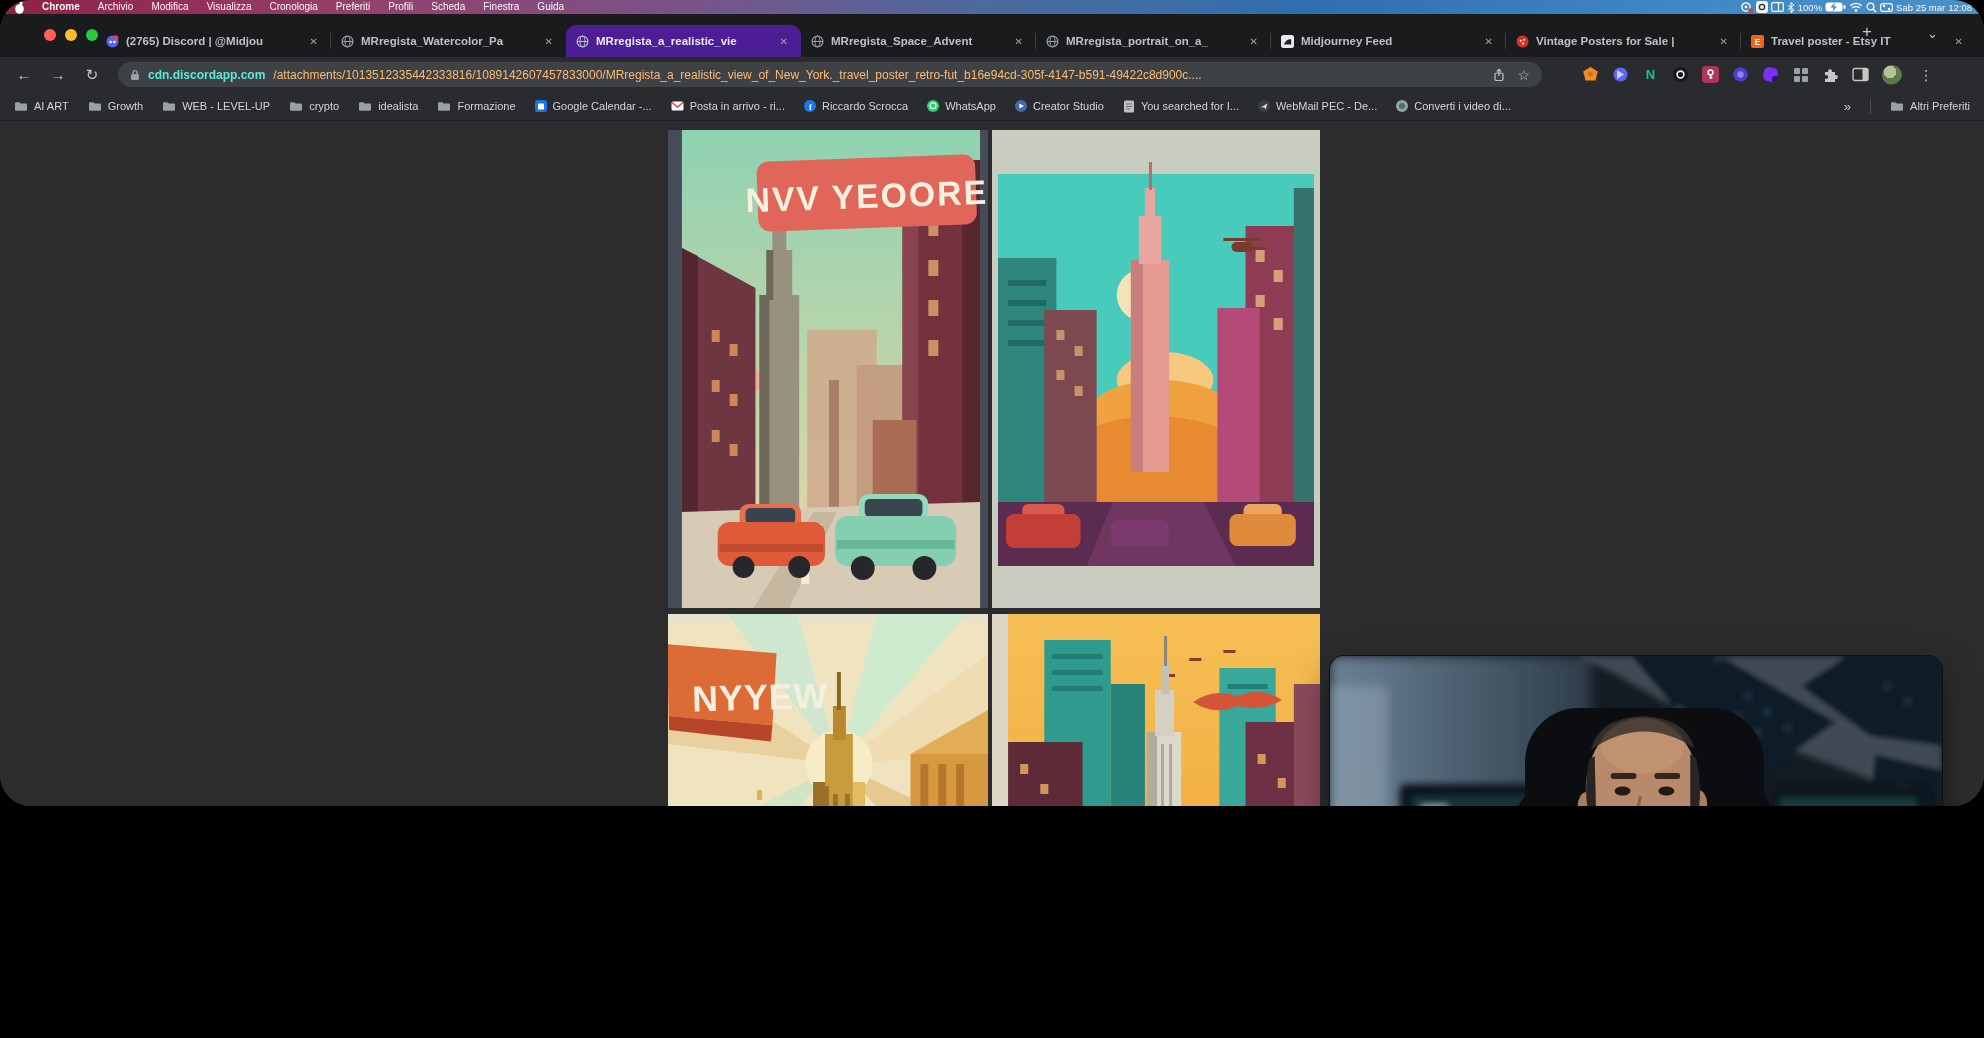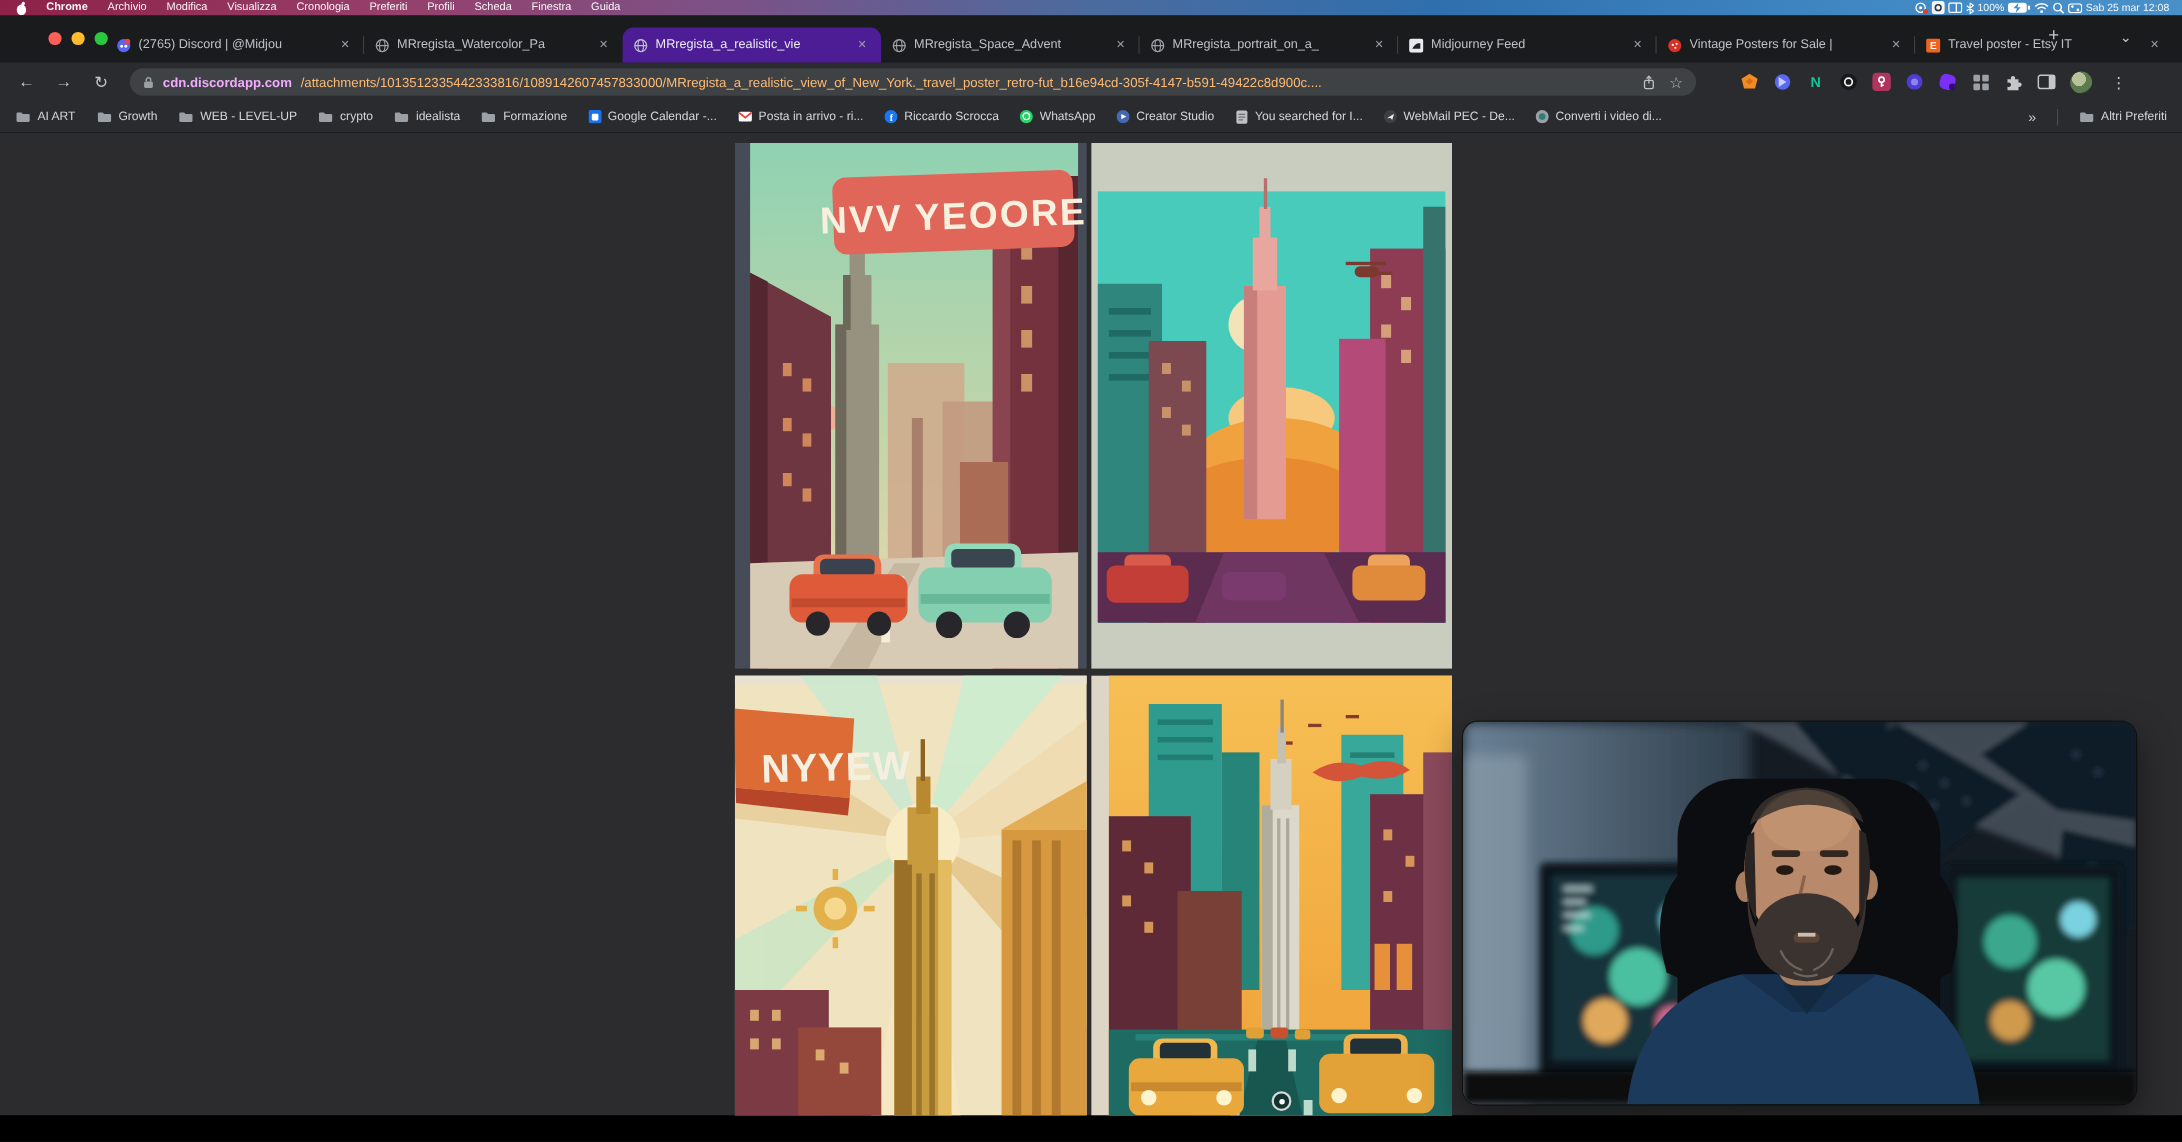--- a/index.html
+++ b/index.html
@@ -1,50 +1,50 @@
 <!DOCTYPE html>
 <html><head>
 <meta charset="utf-8">
 <style>
   html,body{margin:0;padding:0;background:#000;}
-  .screen{position:relative;width:1984px;height:1014px;overflow:hidden;background:#2c2c2e;
-          font-family:"Liberation Sans",sans-serif;-webkit-font-smoothing:antialiased;}
+  .screen{position:relative;width:1984px;height:806px;overflow:hidden;background:#2c2c2e;
+          font-family:"Liberation Sans",sans-serif;border-radius:31px;-webkit-font-smoothing:antialiased;}
 
   
   .menubar{position:absolute;top:0;left:0;right:0;height:14px;display:flex;align-items:center;
     padding:0 12px;font-size:10px;color:rgba(255,255,255,.95);
     background:linear-gradient(90deg,#8e2147 0%,#96406b 18%,#7a5288 34%,#4b6b9e 50%,#2f6fae 66%,#4189c4 86%,#4a90c8 100%);}
   .mitem{padding:0 9px;line-height:14px;}
   .mitem.bold{font-weight:bold;}
   .apple{display:flex;align-items:center;padding:0 8px 0 2px;}
   .mb-right{margin-left:auto;display:flex;align-items:center;gap:3px;font-size:9.5px;}
   .sicon{display:flex;align-items:center;}
 
   
   .tabbar{position:absolute;top:14px;left:0;right:0;height:43px;background:#1a1b1d;}
   .traffic{position:absolute;left:44px;top:15px;display:flex;gap:9px;}
   .light{width:12px;height:12px;border-radius:50%;}
   .tabs{position:absolute;left:96px;bottom:0;display:flex;height:32px;}
   .tab{width:215px;display:flex;align-items:center;gap:7px;padding:0 10px;border-radius:10px 10px 0 0;
        color:#bdc1c6;font-size:11.5px;position:relative;}
   .tab.active{background:#4c1d95;color:#e8eaed;}
   .tab:not(.active)+.tab:not(.active)::before{content:"";position:absolute;left:-1px;top:8px;height:16px;width:1px;background:#3c4043;}
-  .tlabel{flex:1;white-space:nowrap;overflow:hidden;}
+  .tlabel{flex:1;white-space:nowrap;overflow:hidden;font-weight:bold;}
   .tclose{font-size:10px;color:#9aa0a6;padding:1px 3px;}
   .fav{display:flex;flex:0 0 auto;}
   .newtab{position:absolute;right:112px;top:9px;color:#c4c7c5;font-size:17px;line-height:17px;}
   .tabsearch{position:absolute;right:46px;top:12px;color:#c4c7c5;font-size:13px;}
 
   
   .toolbar{position:absolute;top:57px;left:0;right:0;height:35px;background:#292b2e;
            display:flex;align-items:center;padding:0 10px;gap:6px;}
   .navbtn{width:28px;text-align:center;color:#c4c7c5;font-size:15px;}
   .omnibox{flex:0 0 1400px;height:25px;background:#3f4245;border-radius:13px;display:flex;
            align-items:center;padding:0 12px;margin-left:6px;gap:8px;font-size:12px;overflow:hidden;}
-  .omni-domain{color:#f0abfc;font-weight:bold;white-space:nowrap;}
+  .omni-domain{color:#5eead4;font-weight:bold;white-space:nowrap;}
   .omni-path{color:#fdba74;white-space:nowrap;overflow:hidden;flex:1;}
   .omni-act{display:flex;align-items:center;gap:12px;margin-left:auto;}
   .star{color:#bdc1c6;font-size:14px;}
   .ext-row{display:flex;align-items:center;gap:13px;margin-left:34px;}
   .ext{width:17px;height:17px;display:flex;align-items:center;justify-content:center;}
   .kebab{color:#c4c7c5;font-size:14px;margin-left:4px;}
   .avatar{width:20px;height:20px;border-radius:50%;
           background:radial-gradient(circle at 40% 35%,#b7c29a 0 35%,#5d7a4e 36% 70%,#34492e 71%);}
 
   

